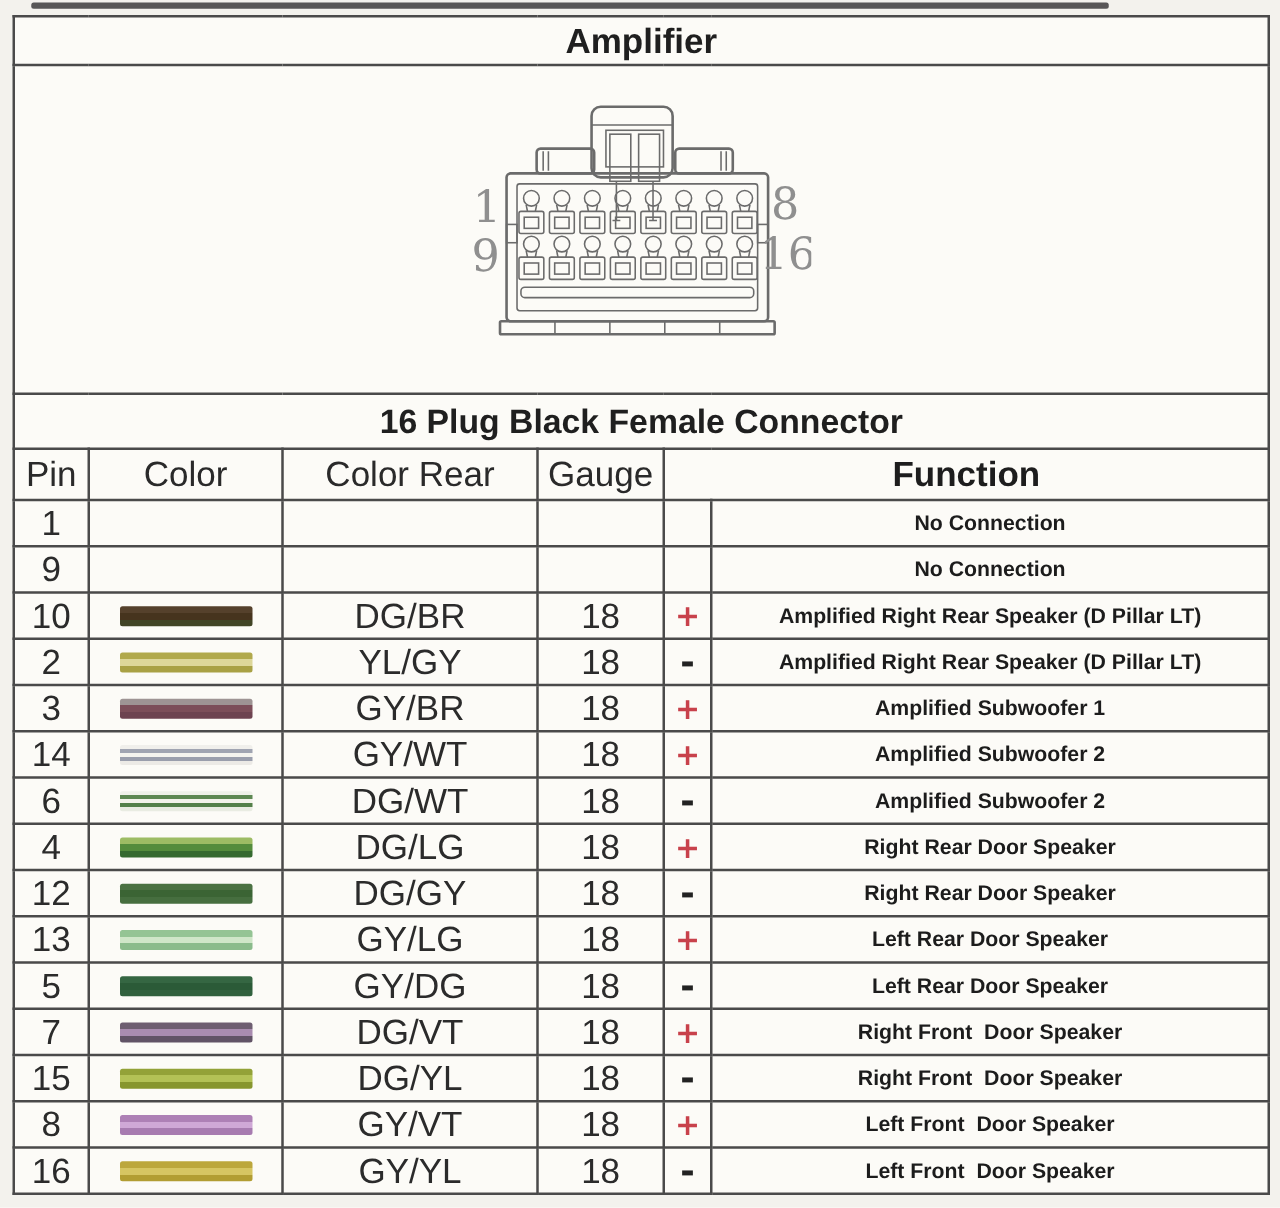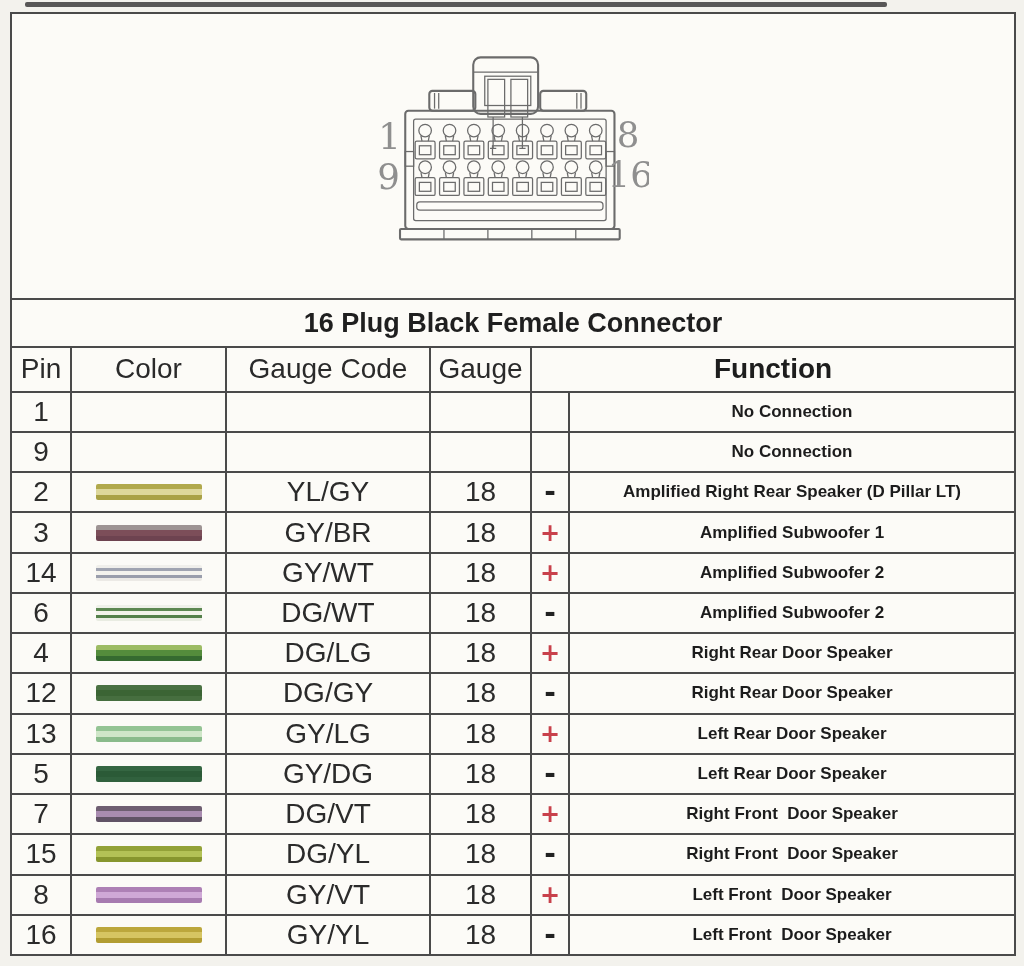--- a/index.html
+++ b/index.html
@@ -81,20 +81,23 @@
       <colgroup>
         <col style="width:60px">
           <col style="width:155px">
           <col style="width:204px">
         <col style="width:101px">
           <col style="width:38px">
           <col style="width:446px">
       </colgroup>
 
       <tbody>
+          <tr class="r-title">
+        <td colspan="6" class="t-title">Amplifier</td>
+      </tr>
 
       <tr class="r-conn">
         <td colspan="6" class="conn-cell">
           <svg class="connector" width="272" height="222" viewBox="0 0 260 212">
             <defs>
               <g id="pincell">
                 <circle class="ln thin" cx="0" cy="0" r="6"></circle>
                 <line class="ln thin" x1="-4" y1="5" x2="-3" y2="10"></line>
                 <line class="ln thin" x1="4" y1="5" x2="3" y2="10"></line>
                 <rect class="ln thin" x="-9.5" y="10" width="19" height="17" rx="1.5"></rect>
@@ -163,21 +166,21 @@
         </td>
       </tr>
 
       <tr class="r-caption">
         <td colspan="6" class="t-caption">16 Plug Black Female Connector</td>
       </tr>
 
       <tr class="r-header">
         <td class="hdr">Pin</td>
         <td class="hdr">Color</td>
-        <td class="hdr">Gauge Code</td>
+        <td class="hdr">Color Rear</td>
         <td class="hdr">Gauge</td>
         <td class="hdr hdr-fn" colspan="2">Function</td>
       </tr>
 
       </tbody>
         <tbody id="table-body">
   <tr>
     <td class="c-pin">1</td>
     <td class="c-color">
       
@@ -192,20 +195,30 @@
     <td class="c-pin">9</td>
     <td class="c-color">
       
     </td>
     <td class="c-code"></td>
     <td class="c-gauge"></td>
     <td class="c-pol"></td>
     <td class="c-fn">No Connection</td>
   </tr>
 
+  <tr>
+    <td class="c-pin">10</td>
+    <td class="c-color">
+      <div class="swatch" style="background: linear-gradient(rgb(85, 65, 44) 0%, rgb(85, 65, 44) 33.33%, rgb(70, 52, 30) 33.33%, rgb(70, 52, 30) 66.67%, rgb(65, 68, 37) 66.67%, rgb(65, 68, 37) 100%);"></div>
+    </td>
+    <td class="c-code">DG/BR</td>
+    <td class="c-gauge">18</td>
+    <td class="c-pol" style="color: rgb(200, 65, 75);">+</td>
+    <td class="c-fn">Amplified Right Rear Speaker (D Pillar LT)</td>
+  </tr>
 
   <tr>
     <td class="c-pin">2</td>
     <td class="c-color">
       <div class="swatch" style="background: linear-gradient(rgb(177, 169, 76) 0%, rgb(177, 169, 76) 33.33%, rgb(221, 215, 154) 33.33%, rgb(221, 215, 154) 66.67%, rgb(169, 161, 69) 66.67%, rgb(169, 161, 69) 100%);"></div>
     </td>
     <td class="c-code">YL/GY</td>
     <td class="c-gauge">18</td>
     <td class="c-pol minus" style="color: rgb(34, 34, 34);">-</td>
     <td class="c-fn">Amplified Right Rear Speaker (D Pillar LT)</td>

